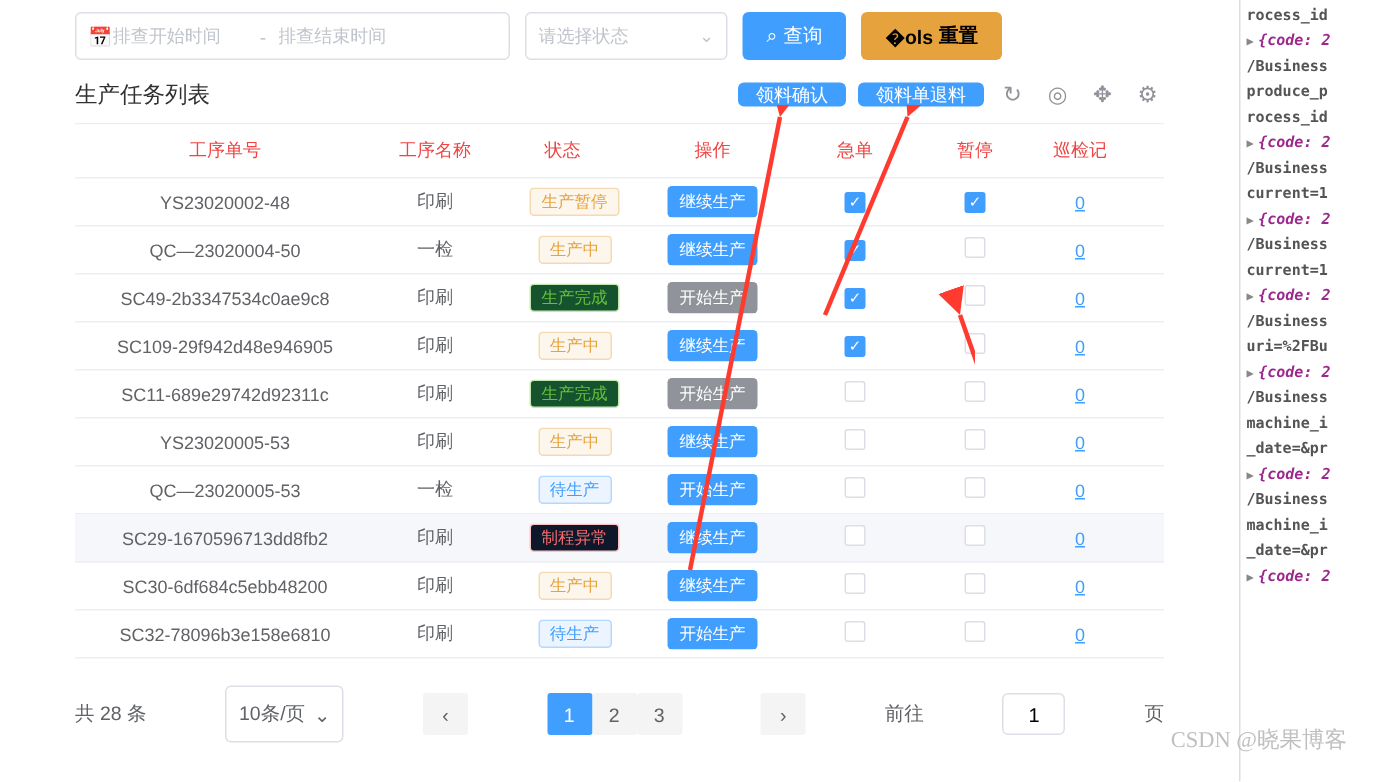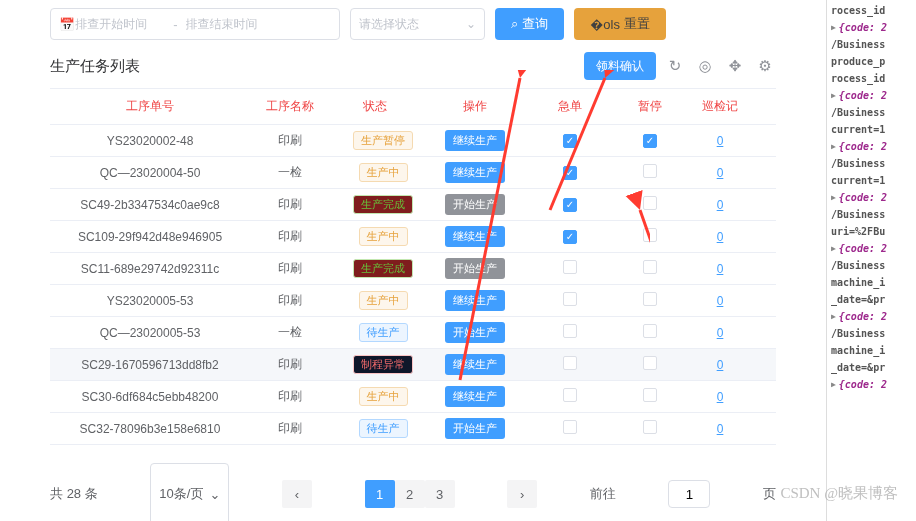--- a/index.html
+++ b/index.html
@@ -7,44 +7,44 @@
 .app { display: flex; width: 916px; height: 521px; overflow: hidden; }
 .left { flex: 1; padding: 0 0 10px 0; position: relative; }
 .filters { display: flex; gap: 10px; padding: 8px 50px 12px; align-items: center; }
 .date-range { display: flex; align-items: center; border: 1px solid #dcdfe6; border-radius: 4px; padding: 4px 8px; width: 290px; height: 32px; color: #c0c4cc; }
 .date-range .sep { margin: 0 8px; color: #c0c4cc; }
 .date-range input { border: none; outline: none; width: 90px; font-size: 12px; color: #606266; }
 .date-range input::placeholder { color: #c0c4cc; }
 .select { border: 1px solid #dcdfe6; border-radius: 4px; padding: 0 8px; height: 32px; width: 135px; display: flex; align-items: center; justify-content: space-between; color: #c0c4cc; font-size: 12px; gap: 24px; }
 .btn { border: none; border-radius: 4px; padding: 0 16px; height: 32px; font-size: 13px; cursor: pointer; display: inline-flex; align-items: center; gap: 4px; }
 .btn-primary { background: #409eff; color: #fff; }
-.btn-warning { background: #e6a23c; color: #404040; }
+.btn-warning { background: #e6a23c; color: #000000; font-weight: bold; }
 .header-row { display: flex; align-items: center; padding: 0 50px 8px; }
 .title { font-size: 15px; color: #303133; flex: 1; }
 .header-actions { display: flex; gap: 8px; align-items: center; }
-.btn-sm { height: 28px; padding: 0 12px; font-size: 12px; }
+.btn-sm { height: 16px; padding: 0 12px; font-size: 12px; }
 .icon-btn { width: 22px; height: 22px; display: inline-flex; align-items: center; justify-content: center; color: #909399; cursor: pointer; font-size: 15px; }
 .table { border-top: 1px solid #ebeef5; margin: 0 50px; }
 .table-row { display: grid; grid-template-columns: 200px 80px 90px 110px 80px 80px 60px; border-bottom: 1px solid #ebeef5; height: 32px; align-items: center; }
 .table-head { background: #fff; color: #ef4444; font-size: 12px; height: 36px; }
 .table-row > div { text-align: center; font-size: 12px; padding: 0 4px; white-space: nowrap; overflow: hidden; }
 .table-row.highlight { background: #f5f7fa; }
 .tag { display: inline-block; padding: 1px 7px; border-radius: 3px; font-size: 11px; border: 1px solid; margin-left: 16px; }
 .tag-orange { color: #e6a23c; border-color: #f5dab1; background: #fdf6ec; }
-.tag-green { color: #67c23a; border-color: #c2e7b0; background: #7f1d1d; }
+.tag-green { color: #67c23a; border-color: #c2e7b0; background: #14532d; }
 .tag-blue { color: #409eff; border-color: #b3d8ff; background: #ecf5ff; }
 .tag-red { color: #f56c6c; border-color: #fbc4c4; background: #0f172a; }
 .action-btn { border: none; border-radius: 3px; padding: 3px 8px; font-size: 11px; color: #fff; cursor: pointer; }
 .ab-blue { background: #409eff; }
 .ab-gray { background: #909399; }
 .checkbox { width: 14px; height: 14px; border: 1px solid #dcdfe6; border-radius: 2px; display: inline-flex; align-items: center; justify-content: center; background: #fff; }
 .checkbox.checked { background: #409eff; border-color: #409eff; color: #fff; font-size: 10px; }
 .zero { color: #409eff; text-decoration: underline; }
 .pagination { display: flex; align-items: center; gap: 10px; padding: 18px 50px 0; font-size: 13px; justify-content: space-between; }
-.page-select { border: 1px solid #dcdfe6; border-radius: 4px; padding: 21px 8px; display: flex; align-items: center; gap: 6px; }
+.page-select { border: 1px solid #dcdfe6; border-radius: 4px; padding: 9px 8px; display: flex; align-items: center; gap: 6px; }
 .page-btn { width: 30px; height: 28px; border: none; background: #f4f4f5; border-radius: 2px; cursor: pointer; color: #606266; display: inline-flex; align-items: center; justify-content: center; font-size: 13px; }
 .page-btn.active { background: #409eff; color: #fff; }
 .page-input { width: 42px; height: 28px; border: 1px solid #dcdfe6; border-radius: 4px; text-align: center; }
 .devtools { width: 90px; border-left: 1px solid #ddd; font-family: Menlo, Consolas, monospace; font-size: 10px; color: #545454; overflow: hidden; padding: 2px 0 0 4px; line-height: 1.7; white-space: nowrap; }
 .devtools .row { display: flex; align-items: center; gap: 3px; font-weight: bold; }
 .devtools .tri { color: #888; font-size: 8px; }
 .devtools .code { color: #9d288c; font-style: italic; }
 .arrow { position: absolute; pointer-events: none; }
 .watermark { position: fixed; right: 18px; bottom: 18px; font-size: 15px; color: rgba(180,180,180,0.85); font-family: Liberation Serif, serif; }
 </style>
@@ -71,20 +71,21 @@
       <button class="btn btn-warning">
         <span>�ols</span>
         <span>重置</span>
       </button>
     </div>
 
     <div class="header-row">
       <div class="title">生产任务列表</div>
       <div class="header-actions">
         <button class="btn btn-primary btn-sm">领料确认</button>
+        <button class="btn btn-primary btn-sm">领料单退料</button>
         <span class="icon-btn">↻</span>
         <span class="icon-btn">◎</span>
         <span class="icon-btn">✥</span>
         <span class="icon-btn">⚙</span>
       </div>
     </div>
 
     <div class="table">
       <div class="table-row table-head">
         <div>工序单号</div>

